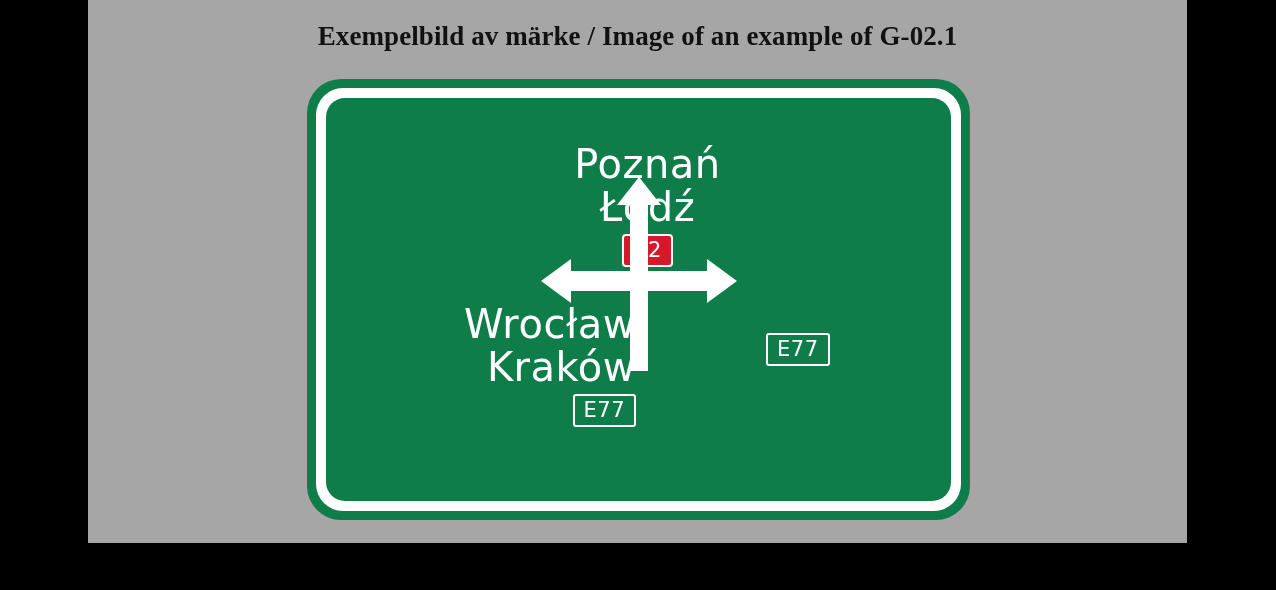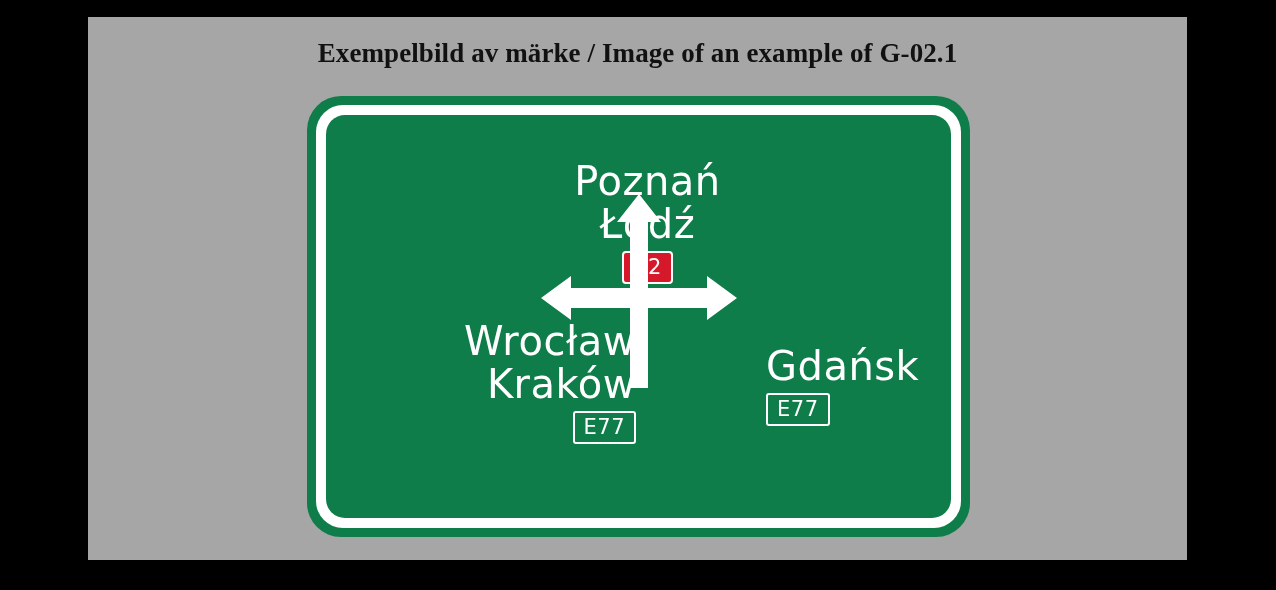--- a/index.html
+++ b/index.html
@@ -24,21 +24,20 @@
     background: #000000;
   }
 
   .canvas-area {
     position: absolute;
     left: 88px;
     top: 0px;
     width: 1099px;
     height: 543px;
     background: #a6a6a6;
-    margin-top: 17px;
   }
 
   
   .caption {
     position: absolute;
     left: 0;
     top: 20px;
     width: 1099px;
     text-align: center;
     font-family: "Liberation Serif", serif;
@@ -186,21 +185,20 @@
 
           <div class="dest dest-left">
             <div class="line">Wrocław</div>
             <div class="line">Kraków</div>
             <div class="badge-row">
               <span class="badge badge-euro">E77</span>
             </div>
           </div>
 
           <div class="dest dest-right">
-            <div class="line">Gdańsk</div>
             <div class="badge-row">
               <span class="badge badge-euro">E77</span>
             </div>
           </div>
 
           <div class="arrow-cross">
             <svg width="196" height="194" viewBox="0 0 196 194" xmlns="http://www.w3.org/2000/svg">
               <g fill="#ffffff">
 
                 <polygon points="98,0 120,28 107,28 107,194 89,194 89,28 76,28"></polygon>

